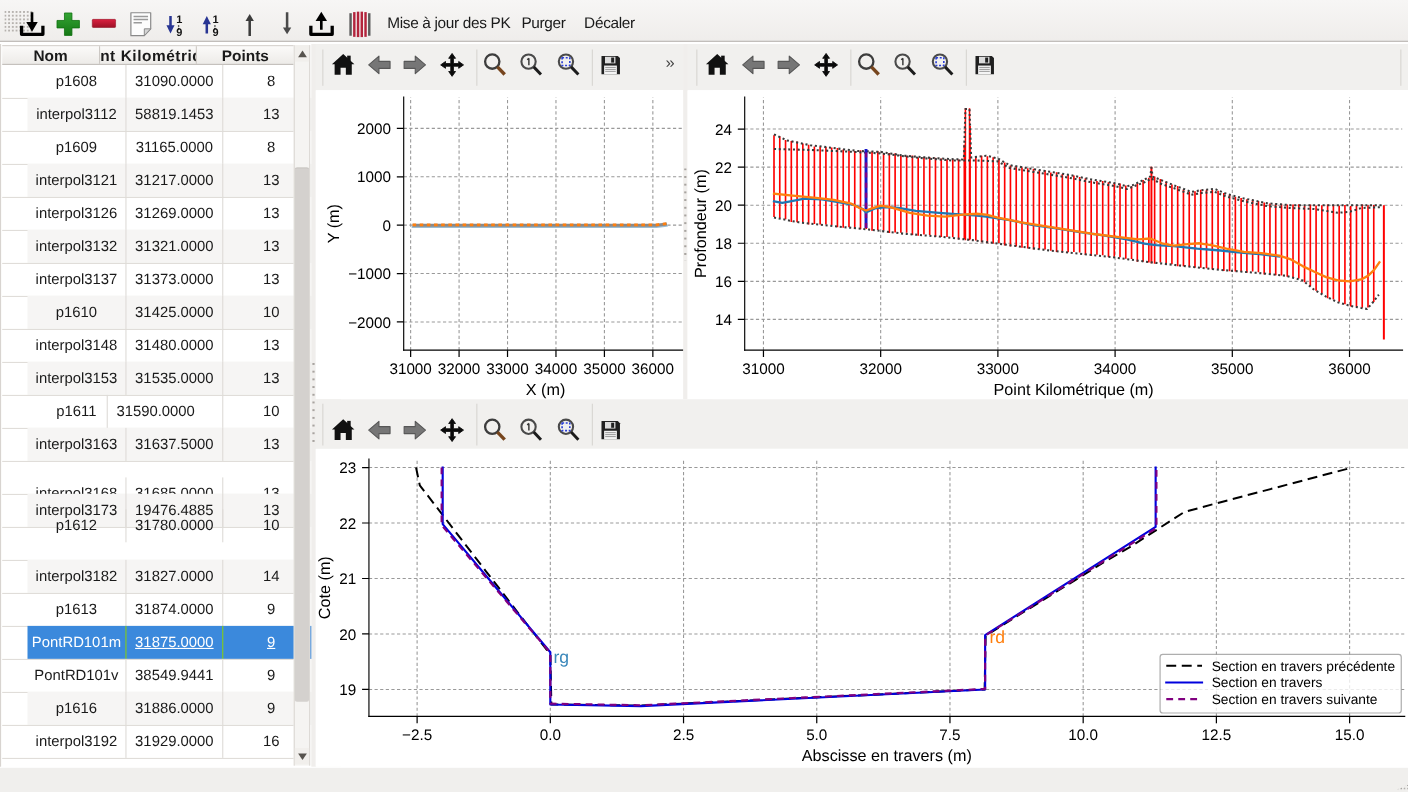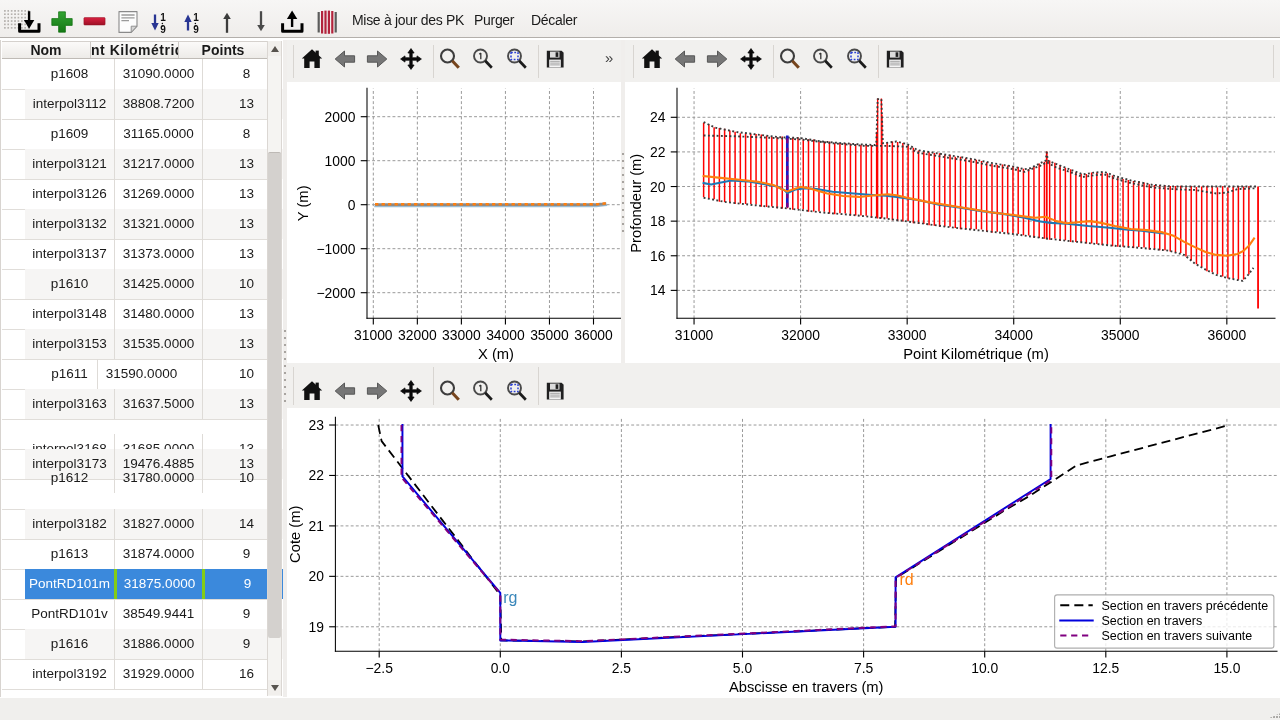--- a/index.html
+++ b/index.html
@@ -28,21 +28,21 @@
 .th { position:absolute; top:0; height:16px; line-height:16px; font-weight:bold;
   font-size:14px; color:#1a1a1a; overflow:hidden;
   border-right:1px solid #ccc8c4; white-space:nowrap;
   display:flex; align-items:center; justify-content:center; }
 .th span { flex:0 0 auto; }
 #tbody { position:absolute; left:1px; top:19px; width:265px; height:676px; }
 .tr { position:absolute; left:0; width:265px; height:30px;margin-left:23px; }
 .tr.alt { background:#f6f5f4; }
 .tr.sel { background:#3b89dc; }
 .tr.sel .td { color:#ffffff; }
-.tr.sel .td + .td { border-left:3px solid #84cc16; }
+.tr.sel .td + .td { border-left:1px solid #84cc16;text-decoration:underline; }
 .td { position:absolute; top:0; height:30px; line-height:30px; font-size:13.5px;
   text-align:center; color:#1a1a1a; }
 .td + .td { border-left:1px solid #dedbd7; }
 .rowline { position:absolute; left:0; width:265px; height:1px; background:#e0ddd9; }
 
 #vscroll { position:absolute; left:266px; top:1px; width:15px; height:655px;
   background:#f5f4f2; border-left:1px solid #dbd7d3; border-right:1px solid #dbd7d3;}
 #vscroll .btn { position:absolute; left:0; width:13px; height:15px; background:#f1efec; }
 #vscroll .thumb { position:absolute; left:0px; width:13px; border-radius:2px;
   background:#d4d1ce; border-top:1px solid #bdb9b5; }
@@ -248,21 +248,21 @@
     </div>
     <div id="tbody">
         <div class="tr" style="top:0px">
           <div class="td" style="left:0;width:89px">p1608</div>
           <div class="td" style="left:89px;width:88px">31090.0000</div>
           <div class="td" style="left:177px;width:88px">8</div>
         </div>
         <div class="rowline" style="top:30px"></div>
         <div class="tr alt" style="top:30px">
           <div class="td" style="left:0;width:89px">interpol3112</div>
-          <div class="td" style="left:89px;width:88px">38808.7200</div>
+          <div class="td" style="left:89px;width:88px">58819.1453</div>
           <div class="td" style="left:177px;width:88px">13</div>
         </div>
         <div class="rowline" style="top:60px"></div>
         <div class="tr" style="top:60px">
           <div class="td" style="left:0;width:89px">p1609</div>
           <div class="td" style="left:89px;width:88px">31165.0000</div>
           <div class="td" style="left:177px;width:88px">8</div>
         </div>
         <div class="rowline" style="top:90px"></div>
         <div class="tr alt" style="top:90px">

